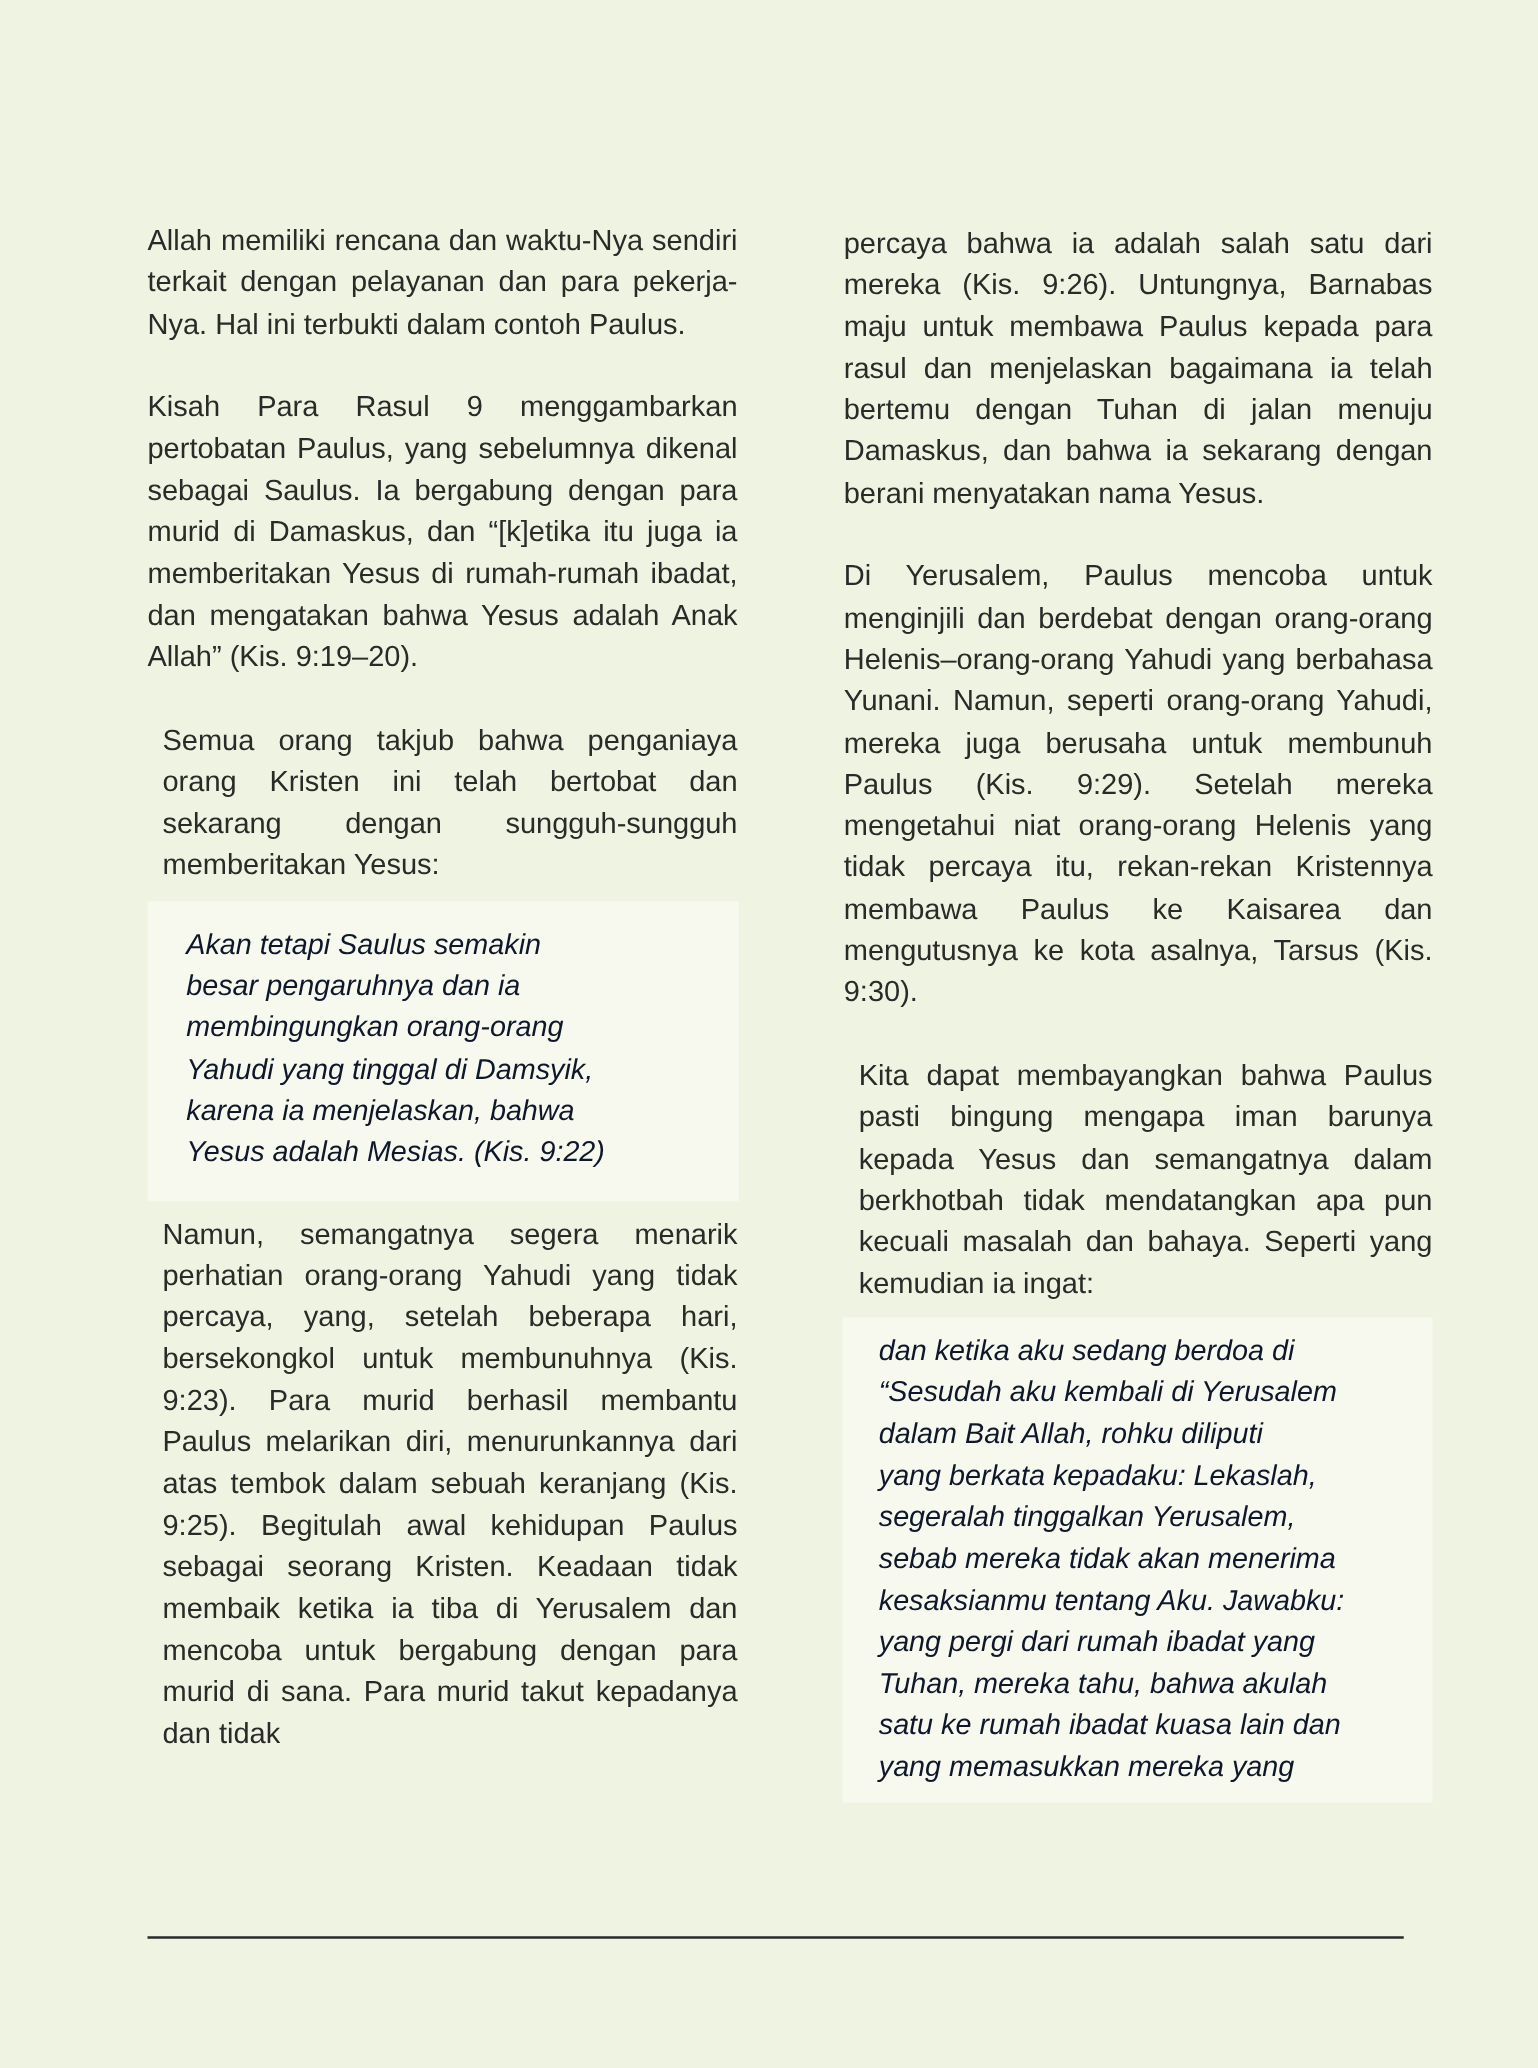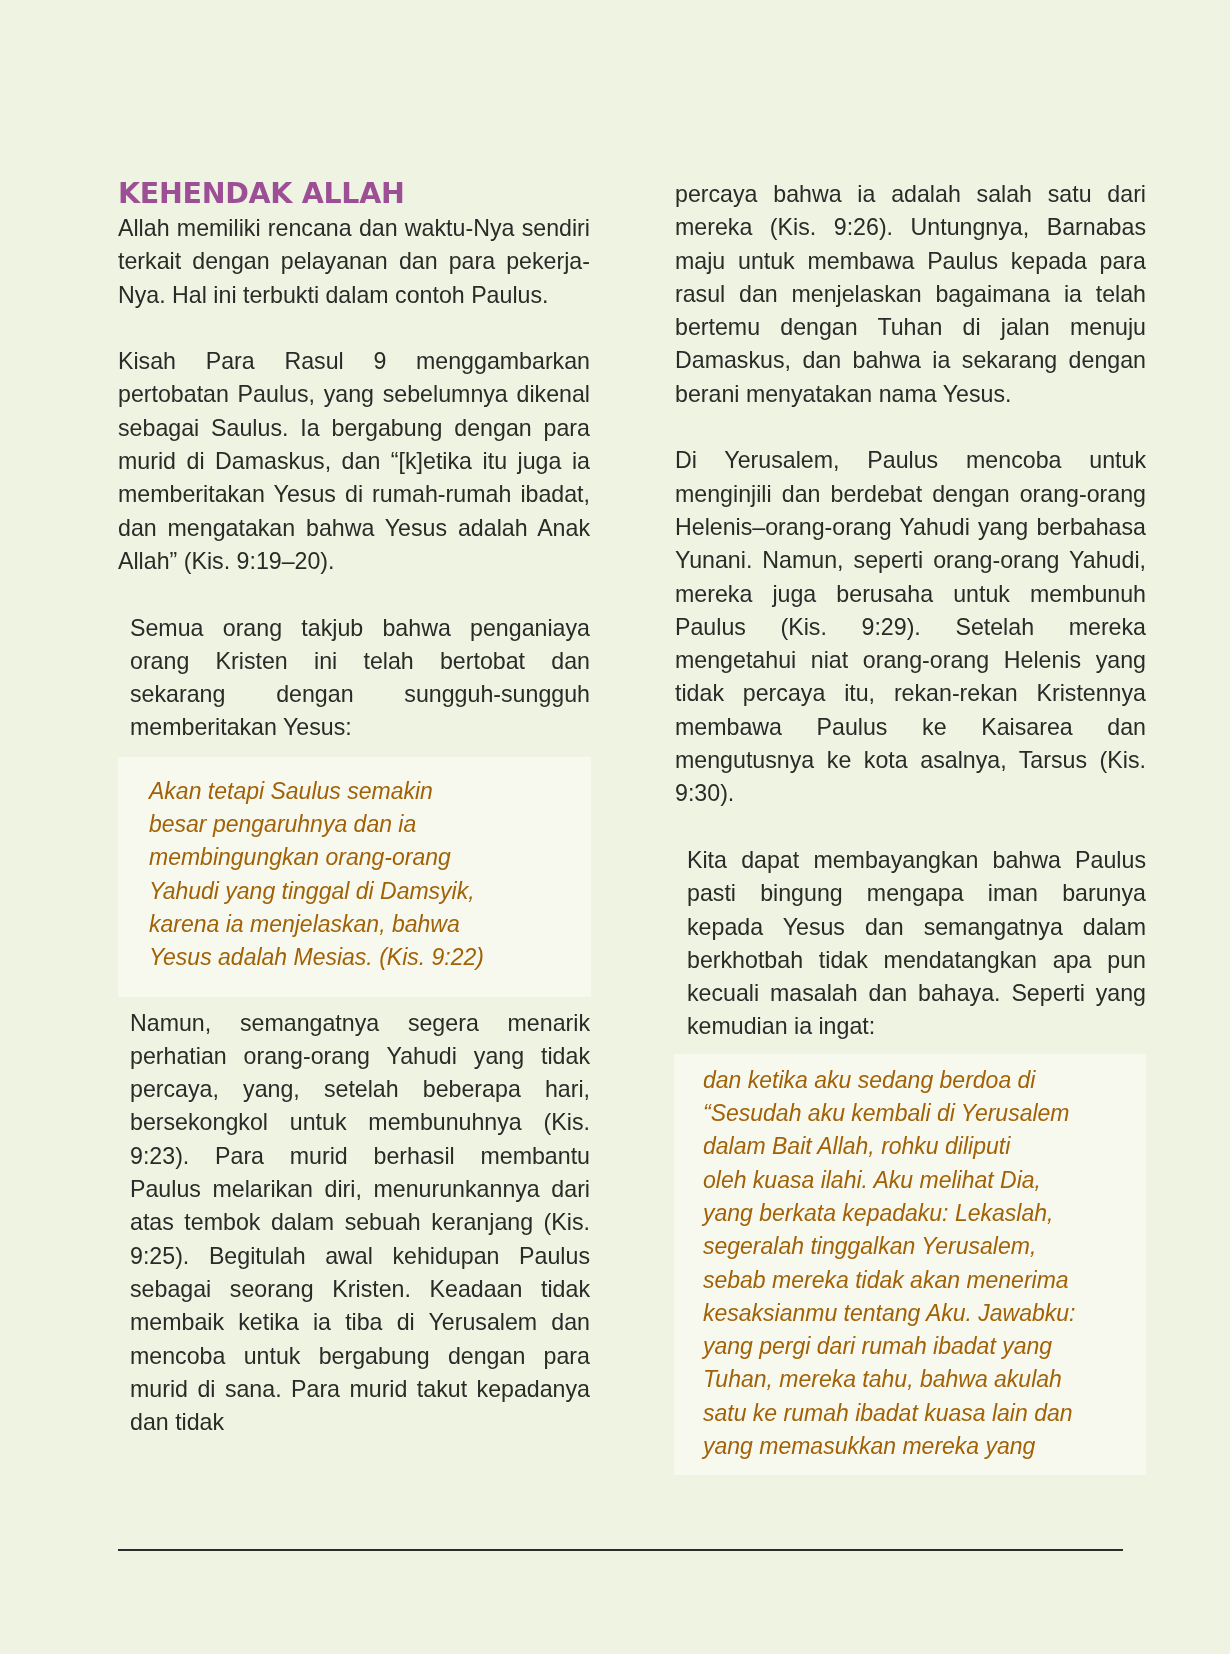--- a/index.html
+++ b/index.html
@@ -28,35 +28,34 @@
     line-height: 33.3px;
     text-align: justify;
     text-align-last: left;
   }
   p.body.tight { margin-bottom: 0; margin-left: 12px; }
   .quote {
     background: #f7f9ef;
     font-style: italic;
     font-size: 23px;
     line-height: 33.3px;
-    color: #a16207;
+    color: #0f172a;
   }
   .quote-left { margin: 12px 0 10px 0; padding: 18px 30px 22px 31px; width: 412px; }
   .quote-right { margin: 10px 0 0 -1px; padding: 10px 30px 12px 29px; width: 413px; }
   .quote .line { display: block; white-space: nowrap; }
   .rule {
     position: absolute; left: 118px; top: 1549px;
     width: 1005px; height: 2px; background: #2b2b2b;
   }
 </style>
 </head>
 <body>
 
 <div class="col col-left">
-  <h2 class="heading">KEHENDAK ALLAH</h2>
   <p class="body">Allah memiliki rencana dan waktu-Nya sendiri terkait dengan pelayanan dan para pekerja-Nya. Hal ini terbukti dalam contoh Paulus.</p>
   <p class="body">Kisah Para Rasul 9 menggambarkan pertobatan Paulus, yang sebelumnya dikenal sebagai Saulus. Ia bergabung dengan para murid di Damaskus, dan “[k]etika itu juga ia memberitakan Yesus di rumah-rumah ibadat, dan mengatakan bahwa Yesus adalah Anak Allah” (Kis. 9:19–20).</p>
   <p class="body tight">Semua orang takjub bahwa penganiaya orang Kristen ini telah bertobat dan sekarang dengan sungguh-sungguh memberitakan Yesus:</p>
   <div class="quote quote-left">
     <span class="line">Akan tetapi Saulus semakin</span>
     <span class="line">besar pengaruhnya dan ia</span>
     <span class="line">membingungkan orang-orang</span>
     <span class="line">Yahudi yang tinggal di Damsyik,</span>
     <span class="line">karena ia menjelaskan, bahwa</span>
     <span class="line">Yesus adalah Mesias. (Kis. 9:22)</span>
@@ -65,21 +64,20 @@
 </div>
 
 <div class="col col-right">
   <p class="body">percaya bahwa ia adalah salah satu dari mereka (Kis. 9:26). Untungnya, Barnabas maju untuk membawa Paulus kepada para rasul dan menjelaskan bagaimana ia telah bertemu dengan Tuhan di jalan menuju Damaskus, dan bahwa ia sekarang dengan berani menyatakan nama Yesus.</p>
   <p class="body">Di Yerusalem, Paulus mencoba untuk menginjili dan berdebat dengan orang-orang Helenis–orang-orang Yahudi yang berbahasa Yunani. Namun, seperti orang-orang Yahudi, mereka juga berusaha untuk membunuh Paulus (Kis. 9:29). Setelah mereka mengetahui niat orang-orang Helenis yang tidak percaya itu, rekan-rekan Kristennya membawa Paulus ke Kaisarea dan mengutusnya ke kota asalnya, Tarsus (Kis. 9:30).</p>
   <p class="body tight">Kita dapat membayangkan bahwa Paulus pasti bingung mengapa iman barunya kepada Yesus dan semangatnya dalam berkhotbah tidak mendatangkan apa pun kecuali masalah dan bahaya. Seperti yang kemudian ia ingat:</p>
   <div class="quote quote-right">
     <span class="line">dan ketika aku sedang berdoa di</span>
     <span class="line">“Sesudah aku kembali di Yerusalem</span>
     <span class="line">dalam Bait Allah, rohku diliputi</span>
-    <span class="line">oleh kuasa ilahi. Aku melihat Dia,</span>
     <span class="line">yang berkata kepadaku: Lekaslah,</span>
     <span class="line">segeralah tinggalkan Yerusalem,</span>
     <span class="line">sebab mereka tidak akan menerima</span>
     <span class="line">kesaksianmu tentang Aku. Jawabku:</span>
     <span class="line">yang pergi dari rumah ibadat yang</span>
     <span class="line">Tuhan, mereka tahu, bahwa akulah</span>
     <span class="line">satu ke rumah ibadat kuasa lain dan</span>
     <span class="line">yang memasukkan mereka yang</span>
   </div>
 </div>

